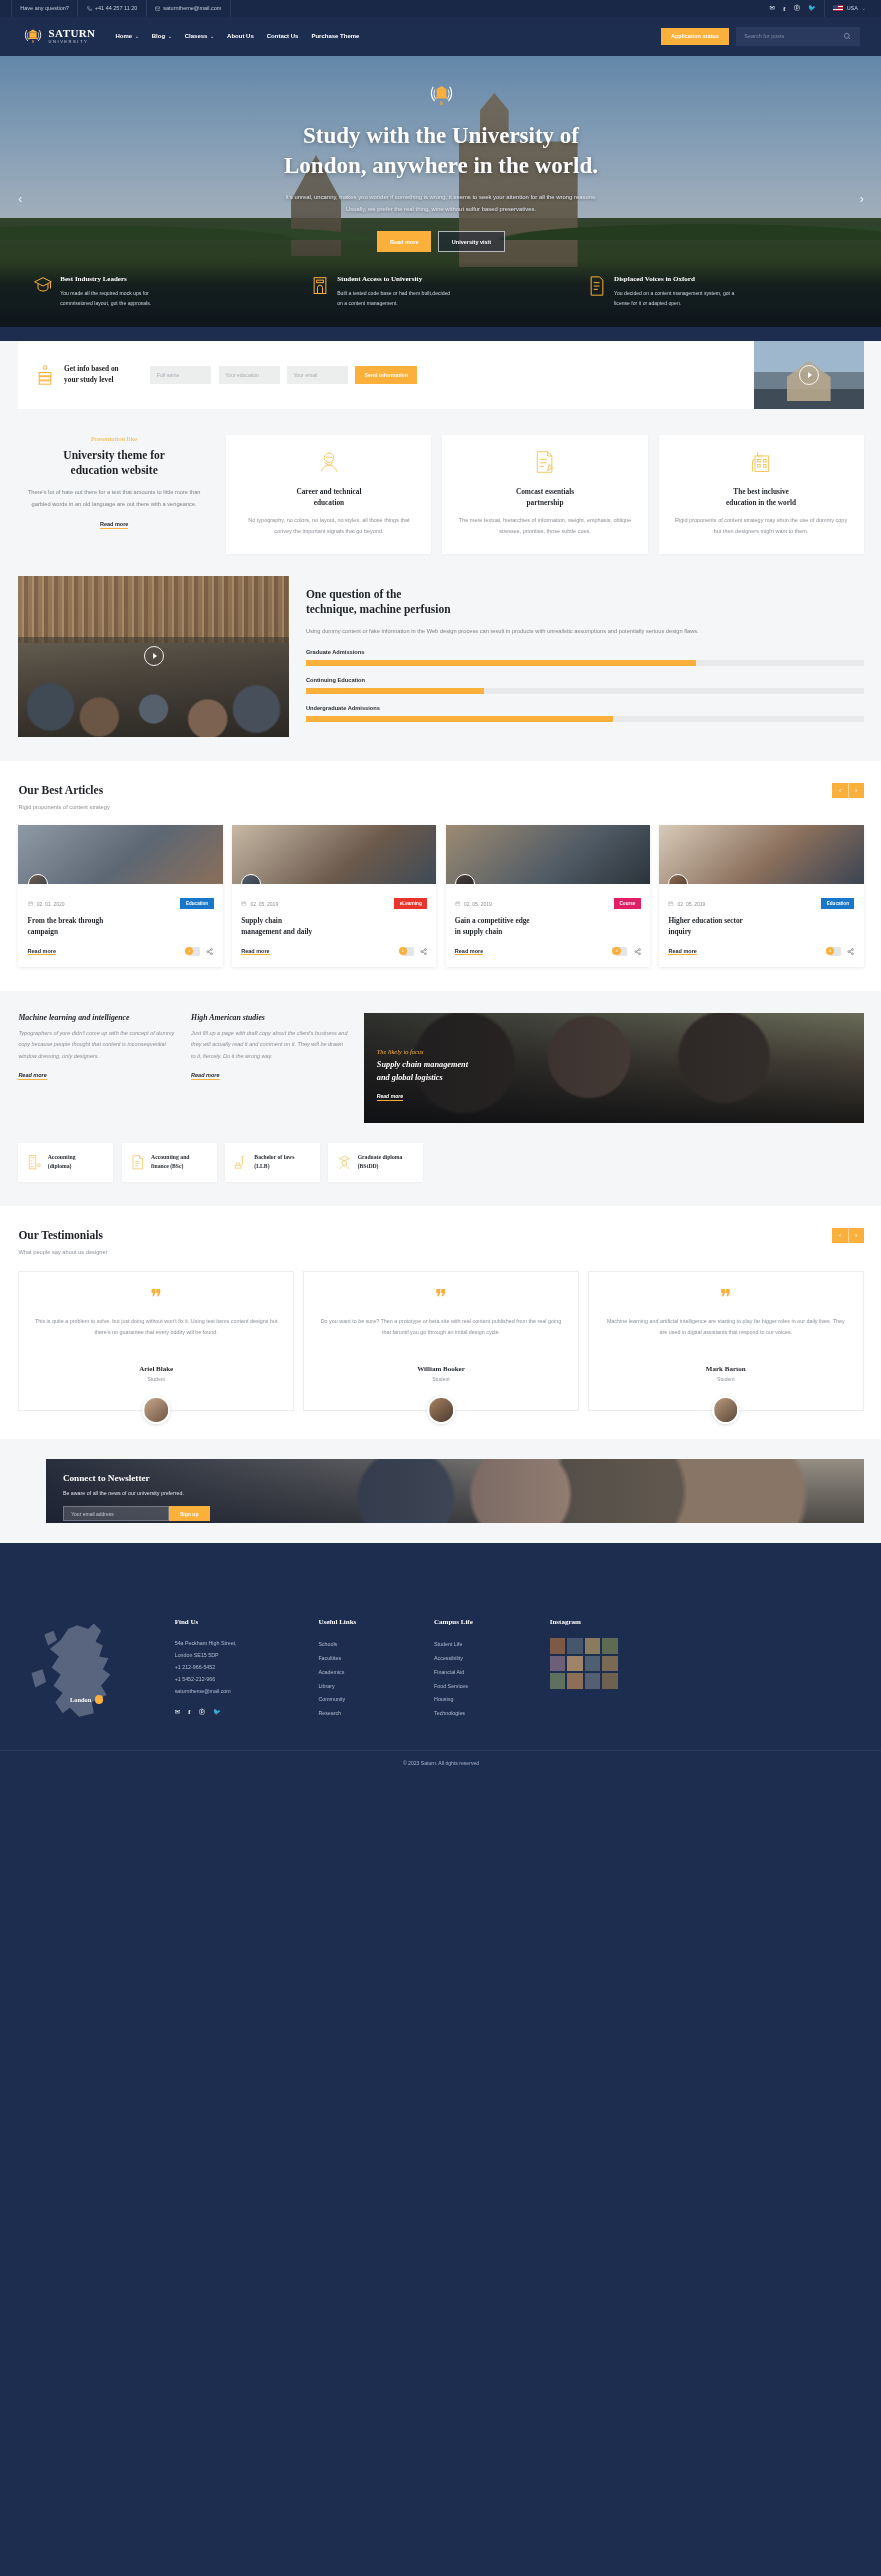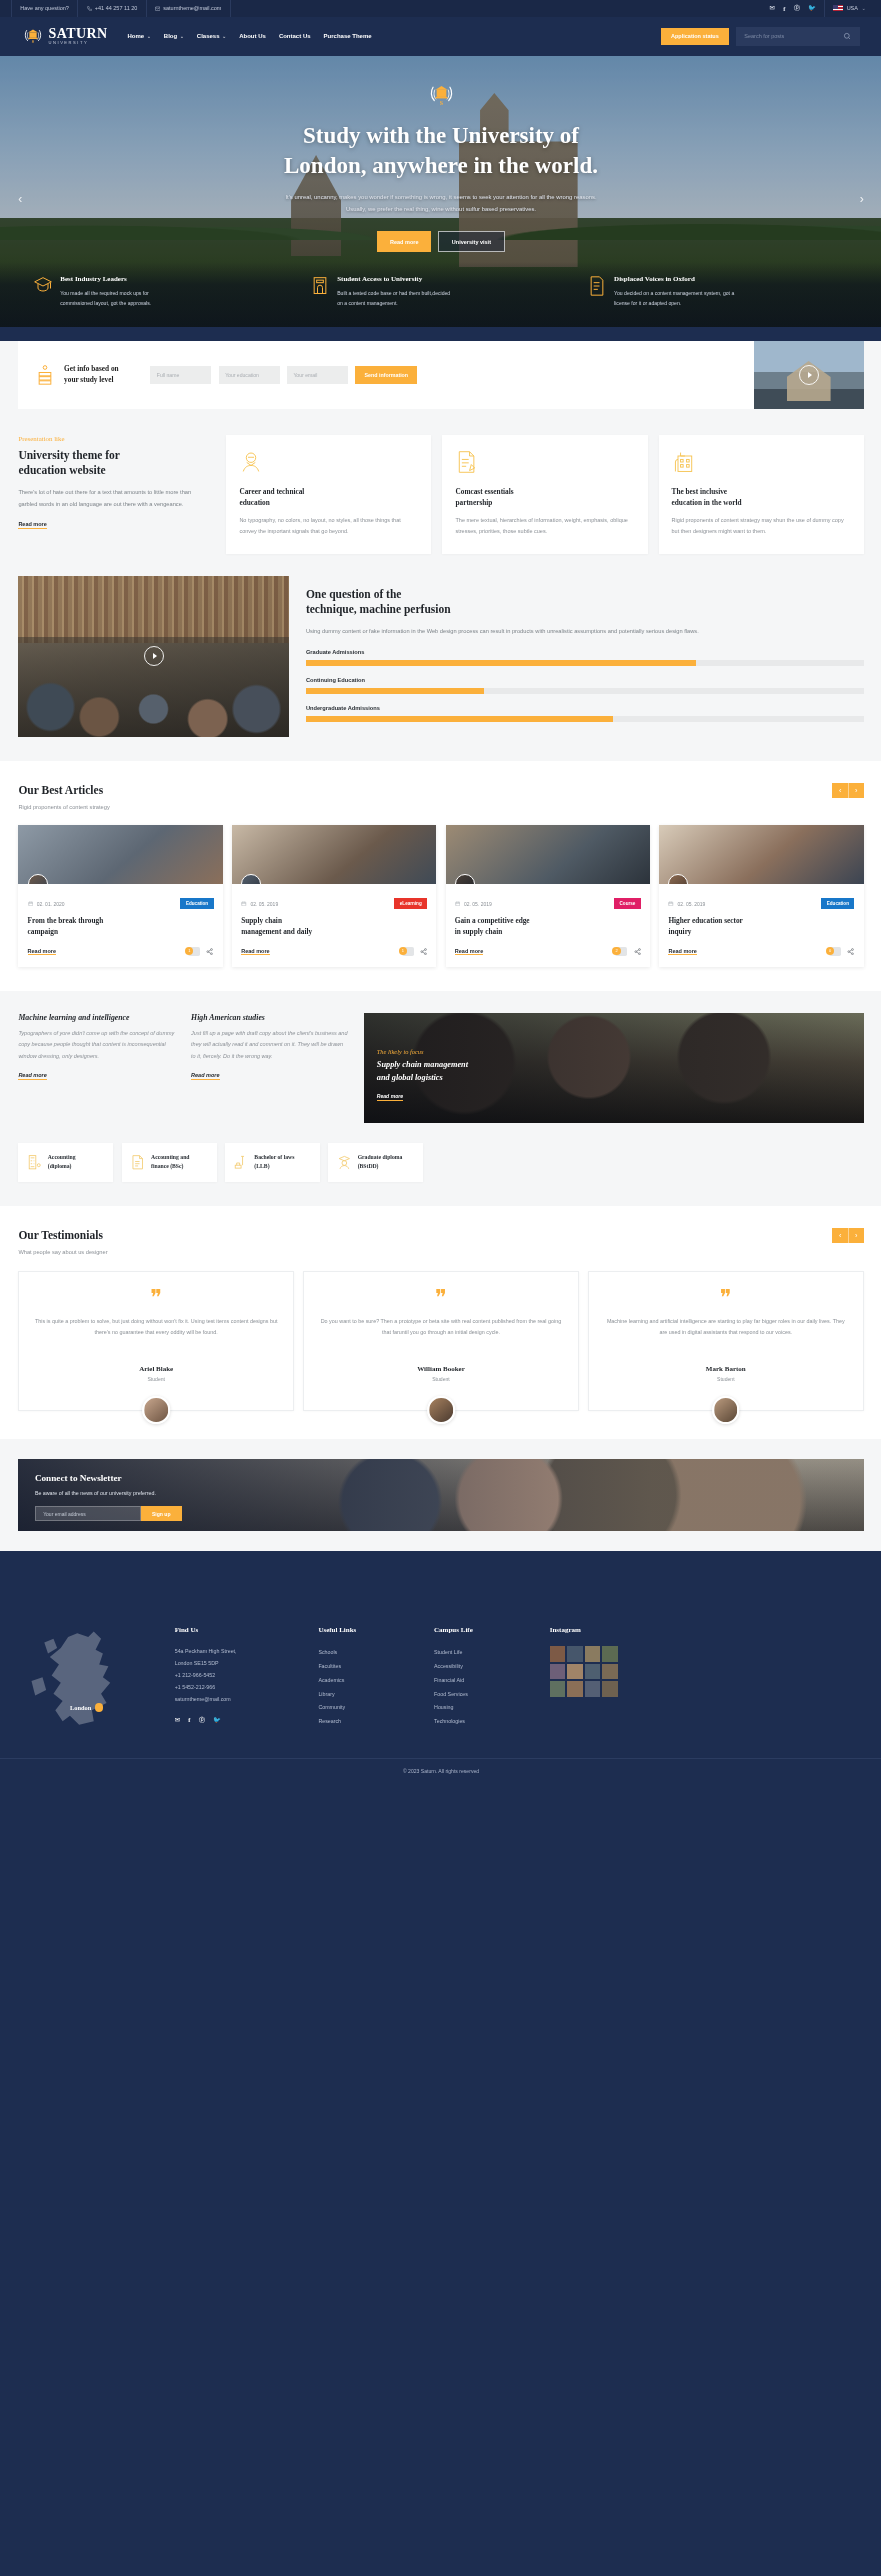--- a/index.html
+++ b/index.html
@@ -42,21 +42,21 @@
   
   .header {
     height: 39px;
     background: #1d2d50;
     display: flex; align-items: center;
     padding: 0 22px;
   }
   .brand { display: flex; align-items: center; gap: 4.6px; }
   .brand-badge { width: 22px; height: 22px; }
   .brand-text { line-height: 1; }
-  .brand-name { font-size: 14px; font-weight: 700; color: #fff; letter-spacing: 0.4px; font-family: "Liberation Serif", serif;}
+  .brand-name { font-size: 11px; font-weight: 700; color: #fff; letter-spacing: 0.4px; font-family: "Liberation Serif", serif;}
   .brand-sub { font-size: 4.1px; color: #c3cad9; letter-spacing: 1.5px; margin-top: 0.9px; }
   .nav { display: flex; align-items: center; gap: 13px; margin-left: 20px; }
   .nav a {
     font-size: 6px; color: #fff; text-decoration: none;
     font-weight: 700; display:flex; align-items:center; gap:2.8px;
   }
   .caret { font-size: 4.6px; opacity: .8; }
   .header-right { margin-left: auto; display: flex; align-items: center; gap: 7.3px; }
   .btn-app {
     background: #fbb03b; color: #fff; border: none;
@@ -152,21 +152,21 @@
   .ib-bldg { position:absolute; left:30%; bottom:12%; width:44px; height:40px; background:#b7a88e;
       clip-path: polygon(0 100%,0 40%,50% 0,100% 40%,100% 100%); opacity:.9;}
   .play-btn {
     position:absolute; left:50%; top:50%; transform: translate(-50%,-50%);
     width: 20px; height:20px; border-radius:50%; border:0.9px solid rgba(255,255,255,.9);
     display:flex; align-items:center; justify-content:center; cursor:pointer;
   }
   .play-btn::after { content:""; border-left: 4.6px solid #fff; border-top:3.2px solid transparent; border-bottom:3.2px solid transparent; margin-left:1.8px;}
 
   
-  .sec-pres { display: flex; gap: 11px; padding: 26px 18.4px 22px; }
+  .sec-pres { display: flex; gap: 11px; padding: 26px 18.4px 22px; text-align: center; }
   .pres-left { width: 197px; padding-right: 5.5px;}
   .eyebrow { color: #fbb03b; font-size: 6.9px; font-family:"Liberation Serif",serif; margin-bottom: 5.5px;}
   .h2 { font-family:"Liberation Serif",serif; font-size: 11.5px; font-weight:700; color:#1f2328; line-height:1.35; }
   .ptext { font-size: 5.7px; color:#7d8389; line-height: 2.1; margin-top: 8.3px; }
   .readmore { display:inline-block; font-size: 5.5px; font-weight:700; color:#1f2328; border-bottom: 1.4px solid #fbb03b; padding-bottom:0.9px; margin-top: 10px; text-decoration:none; cursor:pointer;}
   .card {
     background:#fff; flex:1; padding: 14.7px 13px 16.5px;
     box-shadow: 0 0.9px 2.8px rgba(0,0,0,.05);
   }
   .card-icon { width: 24px; height: 24px; color:#f6c453; margin-bottom: 10px; }
@@ -240,21 +240,21 @@
   .test-grid { display:flex; gap: 9.2px; margin-top: 16.5px; }
   .test { flex:1; background:#fff; border:0.9px solid #eceef0; padding: 16.5px 14.7px 27.6px; text-align:center; position:relative; box-shadow:0 0.9px 2.8px rgba(0,0,0,.04);}
   .quote-mark { color:#fbb03b; font-family:"Liberation Serif",serif; font-size: 22px; line-height: .8; height: 18.4px;}
   .test-text { font-size: 5.4px; color:#8b9096; line-height: 2.1; margin-top: 9.2px; }
   .test-name { font-family:"Liberation Serif",serif; font-size: 7px; font-weight:700; color:#1f2328; margin-top: 26px;}
   .test-role { font-size: 5.1px; color:#8b9096; margin-top: 3.7px;}
   .test-av { position:absolute; left:50%; bottom:-13.8px; transform:translateX(-50%); width: 27.6px; height:27.6px; border-radius:50%; border:2.8px solid #fff; overflow:hidden; box-shadow:0 0.9px 3.7px rgba(0,0,0,.15);}
 
   
   .sec-news { padding: 20px 18.4px 20px; background:#f5f6f7; }
-  .news { position:relative; height: 72px; overflow:hidden; background: linear-gradient(120deg,#7b776c,#3a3a38); }
+  .news { position:relative; height: 64px; overflow:hidden; background: linear-gradient(120deg,#7b776c,#3a3a38); margin-left: 28px; }
   .news-photo { position:absolute; inset:0;
      background: radial-gradient(circle at 58% 55%, #c0a089 0 10%, transparent 11%),
                  radial-gradient(circle at 70% 50%, #6d6253 0 11%, transparent 12%),
                  radial-gradient(circle at 84% 58%, #9c8570 0 10%, transparent 11%),
                  radial-gradient(circle at 44% 60%, #5d6470 0 10%, transparent 11%),
                  linear-gradient(180deg,#aba393,#57524a);}
   .news-shade { position:absolute; inset:0; background: linear-gradient(90deg, rgba(18,26,46,.85) 0%, rgba(18,26,46,.55) 38%, rgba(18,26,46,.15) 75%); }
   .news-body { position:absolute; left: 16.5px; top: 14.7px; }
   .news-title { font-family:"Liberation Serif",serif; font-size: 9.2px; font-weight:700; color:#fff;}
   .news-sub { font-size: 5.3px; color:#dde2ea; margin-top: 6.4px;}

